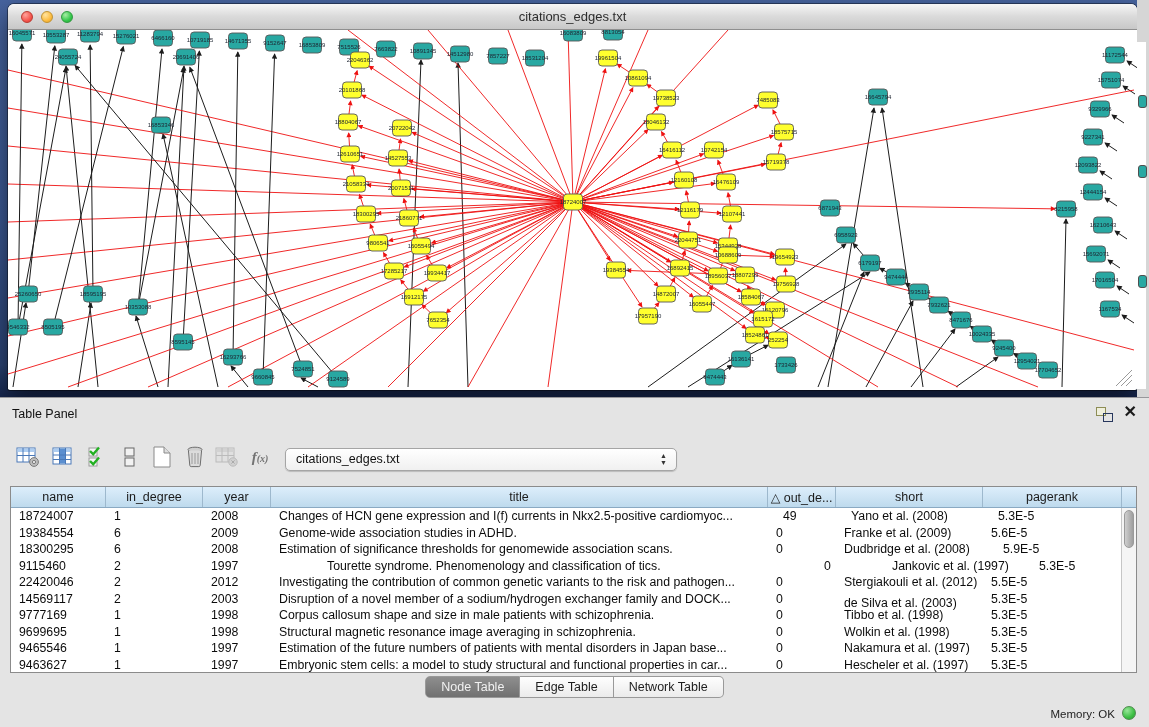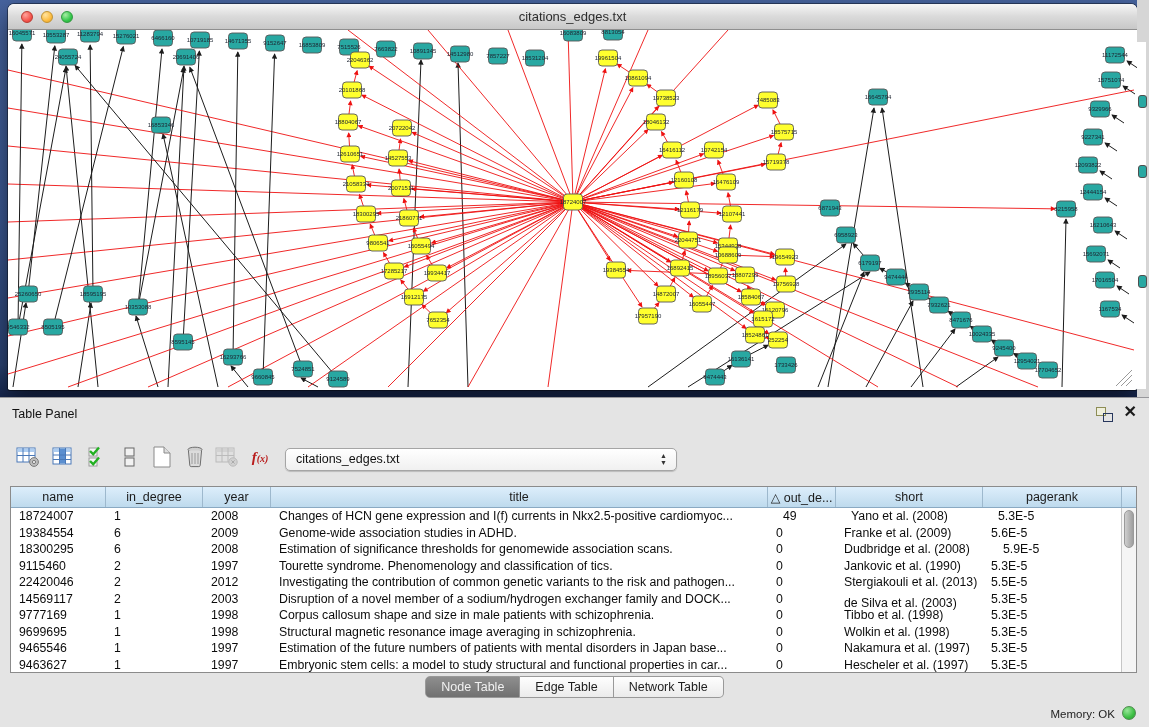--- a/index.html
+++ b/index.html
@@ -32,21 +32,21 @@
   
   .panel { position:absolute; left:0; top:397px; width:1149px; height:330px;
     background:#e4e4e4; border-top:1px solid #97979b;text-decoration:underline; }
   .panel-title { position:absolute; left:12px; top:9px; font-size:12.5px; color:#111; }
   .float-btn { position:absolute; right:36px; top:9px; width:17px; height:15px; }
   .float-btn .back { position:absolute; left:0; top:0;  width:10px; height:9px; border:1.4px solid #8d8d55; background:#efefdc; }
   .float-btn .front{ position:absolute; right:0; bottom:0; width:10px; height:9px; border:1.4px solid #27375d; background:transparent; }
   .close-btn { position:absolute; right:12px; top:5px; font-size:16px; font-weight:bold; color:#1a1a1a; line-height:18px; }
   .toolbar { position:absolute; left:0; top:42px; width:1149px; height:38px; }
   .tool { position:absolute; top:2px; width:28px; height:30px; display:flex; align-items:center; justify-content:center; }
-  .fx-text { font-family:"Liberation Serif", serif; font-style:italic; font-weight:bold; font-size:15px; color:#b91c1c; }
+  .fx-text { font-family:"Liberation Serif", serif; font-style:italic; font-weight:bold; font-size:15px; color:#737373; }
   .fx-text small { font-size:10px; }
   .combo { position:absolute; left:285px; top:8px; width:392px; height:23px;
     background:linear-gradient(#ffffff,#f0f0f0); border:1px solid #a5a5a5; border-radius:5px;
     box-shadow:0 1px 1px rgba(0,0,0,.18); font-size:12.5px; line-height:21px; padding-left:10px; color:#111; }
   .stepper { position:absolute; right:9px; top:3px; display:flex; flex-direction:column; line-height:7px; font-size:7px; color:#333; }
   
   .table-wrap { position:absolute; left:10px; top:88px; width:1127px; height:187px;
     background:#fff; border:1px solid #8b8b8b; }
   .thead { display:flex; height:21px; background:linear-gradient(#ddeefb,#bedaed);
     border-bottom:1px solid #8aa9c2; }
@@ -790,32 +790,32 @@
           <div class="td" style="width: 68px;">2008</div>
           <div class="td" style="width: 497px;">Estimation of significance thresholds for genomewide association scans.</div>
           <div class="td" style="width: 68px;">0</div>
           <div class="td" style="width: 147px;">Dudbridge et al. (2008)</div>
           <div class="td" style="width: 139px; margin-left: 12px;">5.9E-5</div>
         </div>
         <div class="tr">
           <div class="td" style="width: 95px;">9115460</div>
           <div class="td" style="width: 97px;">2</div>
           <div class="td" style="width: 68px;">1997</div>
-          <div class="td" style="width: 497px;">Tourette syndrome. Phenomenology and classification of tics.</div>
+          <div class="td" style="width: 497px; margin-left: 48px;">Tourette syndrome. Phenomenology and classification of tics.</div>
           <div class="td" style="width: 68px;">0</div>
-          <div class="td" style="width: 147px;">Jankovic et al. (1990)</div>
+          <div class="td" style="width: 147px;">Jankovic et al. (1997)</div>
           <div class="td" style="width: 139px;">5.3E-5</div>
         </div>
         <div class="tr">
           <div class="td" style="width: 95px;">22420046</div>
           <div class="td" style="width: 97px;">2</div>
           <div class="td" style="width: 68px;">2012</div>
           <div class="td" style="width: 497px;">Investigating the contribution of common genetic variants to the risk and pathogen...</div>
           <div class="td" style="width: 68px;">0</div>
-          <div class="td" style="width: 147px;">Stergiakouli et al. (2013)</div>
+          <div class="td" style="width: 147px;">Stergiakouli et al. (2012)</div>
           <div class="td" style="width: 139px;">5.5E-5</div>
         </div>
         <div class="tr">
           <div class="td" style="width: 95px;">14569117</div>
           <div class="td" style="width: 97px;">2</div>
           <div class="td" style="width: 68px;">2003</div>
           <div class="td" style="width: 497px;">Disruption of a novel member of a sodium/hydrogen exchanger family and DOCK...</div>
           <div class="td" style="width: 68px;">0</div>
           <div class="td" style="width: 147px; margin-top: 8px;">de Silva et al. (2003)</div>
           <div class="td" style="width: 139px;">5.3E-5</div>

